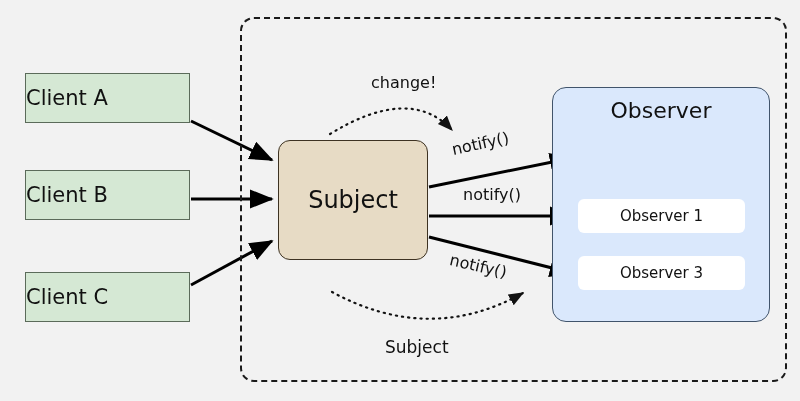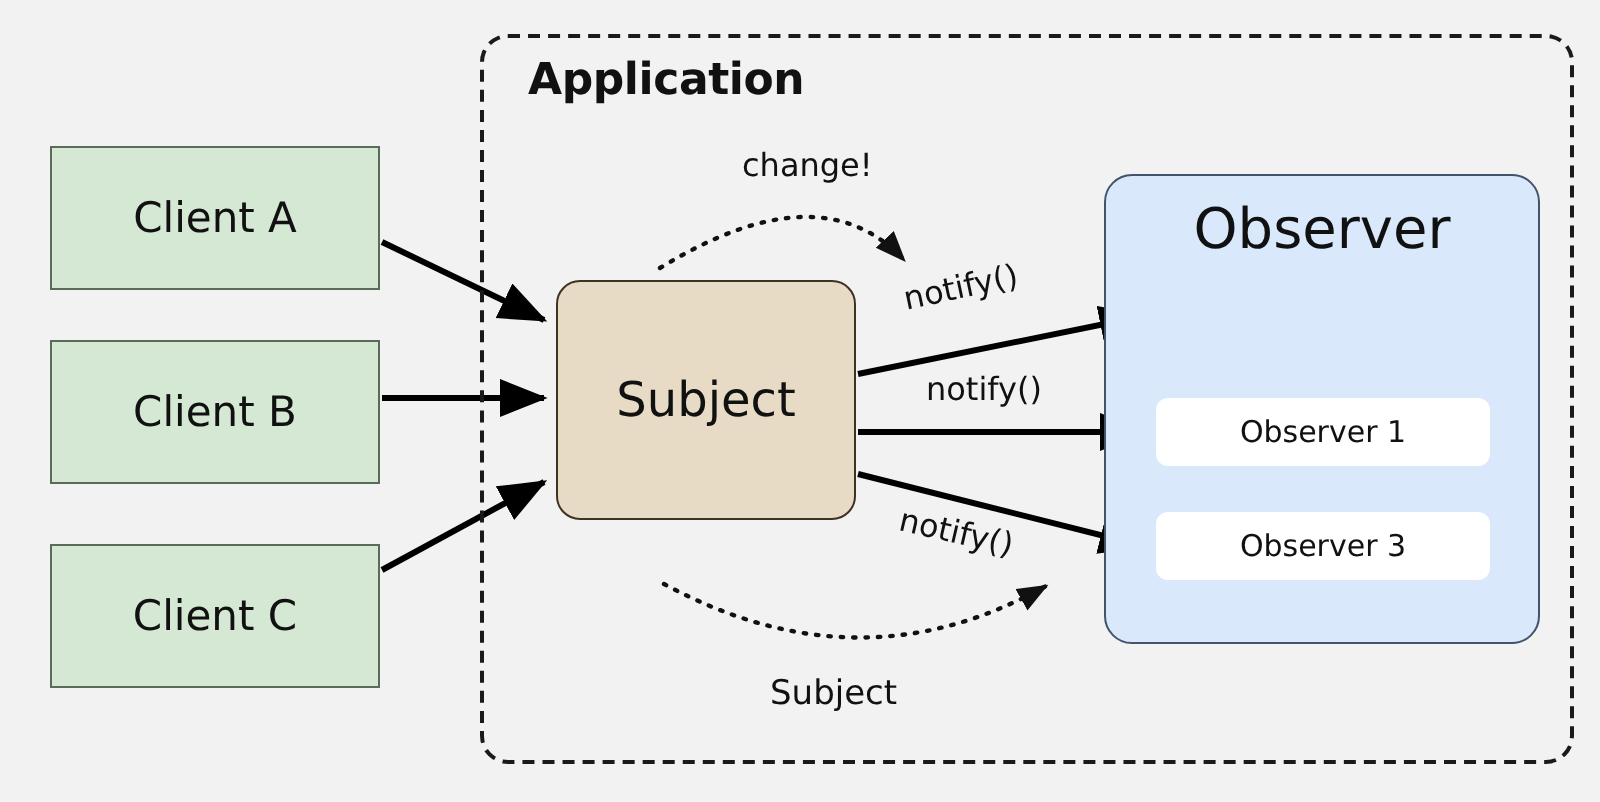--- a/index.html
+++ b/index.html
@@ -47,27 +47,27 @@
     font-weight: bold;
     color: #111111;
     letter-spacing: -0.2px;
     white-space: nowrap;
   }
   
   .client-box {
     position: absolute;
     left: 25px;
     width: 165px;
-    height: 72px;
+    height: 50px;
     background: #d5e8d4;
     border: 1.5px solid #5b6b5a;
     box-sizing: border-box;
     display: flex;
     align-items: center;
-    justify-content: center;
+    justify-content: flex-start;
     font-size: 21px;
     color: #111111;
   }
   #client-a { top: 73px; }
   #client-b { top: 170px; }
   #client-c { top: 272px; }
 
   
   .subject-box {
     position: absolute;
@@ -97,21 +97,21 @@
     border: 1.5px solid #41546b;
     border-radius: 14px;
     box-sizing: border-box;
   }
   .observer-title {
     position: absolute;
     left: 552px;
     top: 98px;
     width: 218px;
     text-align: center;
-    font-size: 28px;
+    font-size: 22px;
     color: #111111;
   }
   .observer-item {
     position: absolute;
     left: 578px;
     width: 167px;
     height: 34px;
     background: #ffffff;
     border-radius: 6px;
     display: flex;
@@ -163,21 +163,20 @@
     <line x1="429" y1="216" x2="572" y2="216" stroke="#000000" stroke-width="3" marker-end="url(#arrowSolid)"></line>
 
     <line x1="429" y1="237" x2="572" y2="273" stroke="#000000" stroke-width="3" marker-end="url(#arrowSolid)"></line>
 
     <path d="M 330 134 Q 410 85 452 130" fill="none" stroke="#111111" stroke-width="2.2" stroke-dasharray="1.2 5" stroke-linecap="round" marker-end="url(#arrowDot)"></path>
 
     <path d="M 332 292 Q 430 345 523 293" fill="none" stroke="#111111" stroke-width="2.2" stroke-dasharray="1.2 5" stroke-linecap="round" marker-end="url(#arrowDot)"></path>
   </svg>
 
   <div class="app-box"></div>
-  <div class="app-title">Application</div>
 
   <div class="client-box" id="client-a">
     <span>Client A</span>
   </div>
   <div class="client-box" id="client-c">
     <span>Client C</span>
   </div>
   <div class="client-box" id="client-b">
     <span>Client B</span>
   </div>

